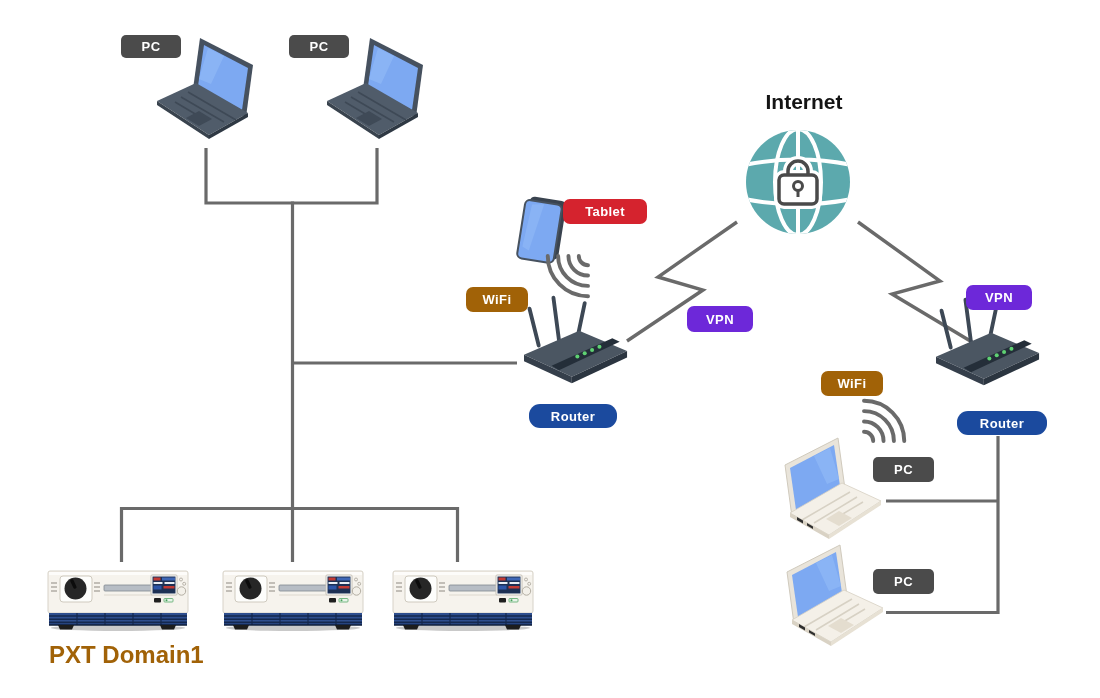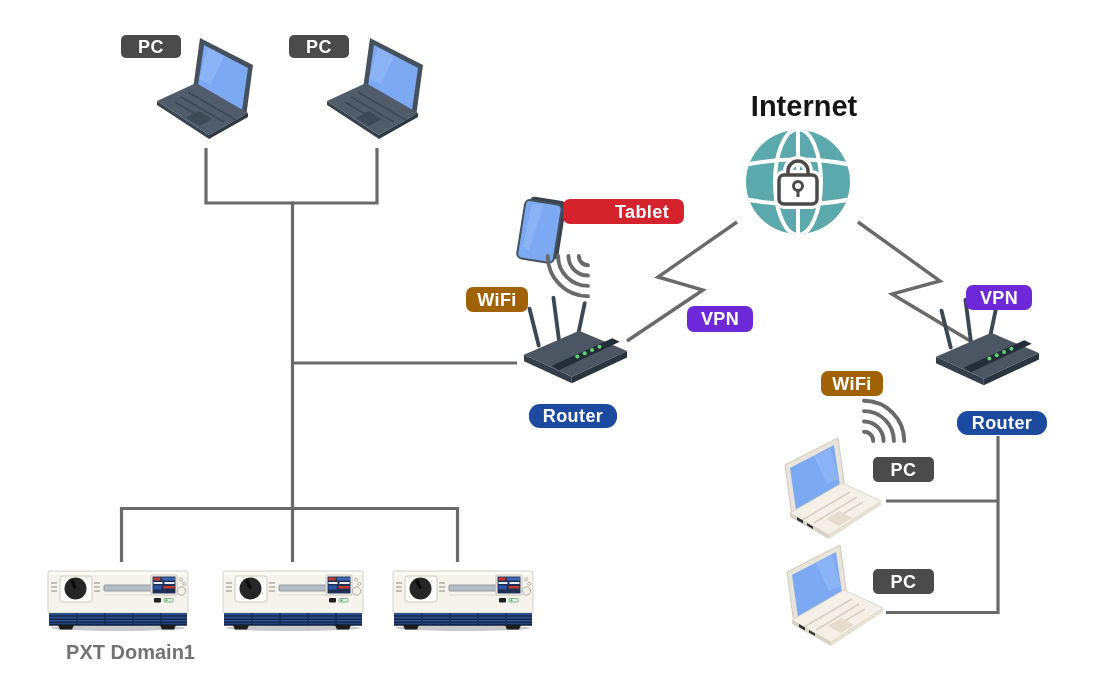--- a/index.html
+++ b/index.html
@@ -3,46 +3,46 @@
 <meta charset="utf-8">
 <style>
   html,body{margin:0;padding:0;background:#ffffff;}
   .canvas{
     position:relative;width:1100px;height:698px;background:#ffffff;overflow:hidden;
     font-family:"Liberation Sans",sans-serif;
   }
   .art{position:absolute;left:0;top:0;}
   .badge{
     position:absolute;display:flex;align-items:center;justify-content:center;
-    color:#ffffff;font-weight:700;font-size:18px;letter-spacing:.4px;
+    color:#ffffff;font-weight:700;font-size:13px;letter-spacing:.4px;
     border-radius:7px;line-height:1;
   }
   .b-gray{background:#4b4b4b;border-radius:5px;}
-  .b-red{background:#d5232e;padding-left:37px;}
+  .b-red{background:#d5232e;}
   .b-orange{background:#a16207;}
   .b-navy{background:#1b4a9e;border-radius:11px;}
   .b-teal{background:#6d28d9;}
   .b-pc1{left:121px;top:35px;width:60px;height:23px;}
   .b-pc2{left:289px;top:35px;width:60px;height:23px;}
   .b-tablet{left:563px;top:199px;width:84px;height:25px;}
   .b-wifi1{left:466px;top:287px;width:62px;height:25px;}
   .b-router1{left:529px;top:404px;width:88px;height:24px;}
   .b-vpn1{left:687px;top:306px;width:66px;height:26px;}
   .b-vpn2{left:966px;top:285px;width:66px;height:25px;}
   .b-wifi2{left:821px;top:371px;width:62px;height:25px;}
   .b-router2{left:957px;top:411px;width:90px;height:24px;}
   .b-pc3{left:873px;top:457px;width:61px;height:25px;}
   .b-pc4{left:873px;top:569px;width:61px;height:25px;}
   .internet-title{
     position:absolute;left:714px;top:90px;width:180px;text-align:center;
-    font-size:29px;font-weight:700;color:#151515;
+    font-size:21px;font-weight:700;color:#151515;
   }
   .pxt-caption{
-    position:absolute;top:641px;width:146px;text-align:right;
-    font-size:20px;font-weight:700;color:#737373;white-space:nowrap;
+    position:absolute;top:641px;width:146px;text-align:center;
+    font-size:24px;font-weight:700;color:#a16207;white-space:nowrap;
   }
   .cap1{left:49px;} .cap2{left:220px;} .cap3{left:392px;}
 </style>
 </head>
 <body>
 
 <div class="canvas">
 
   <svg class="art" width="1100" height="698" viewBox="0 0 1100 698">
     <defs>

